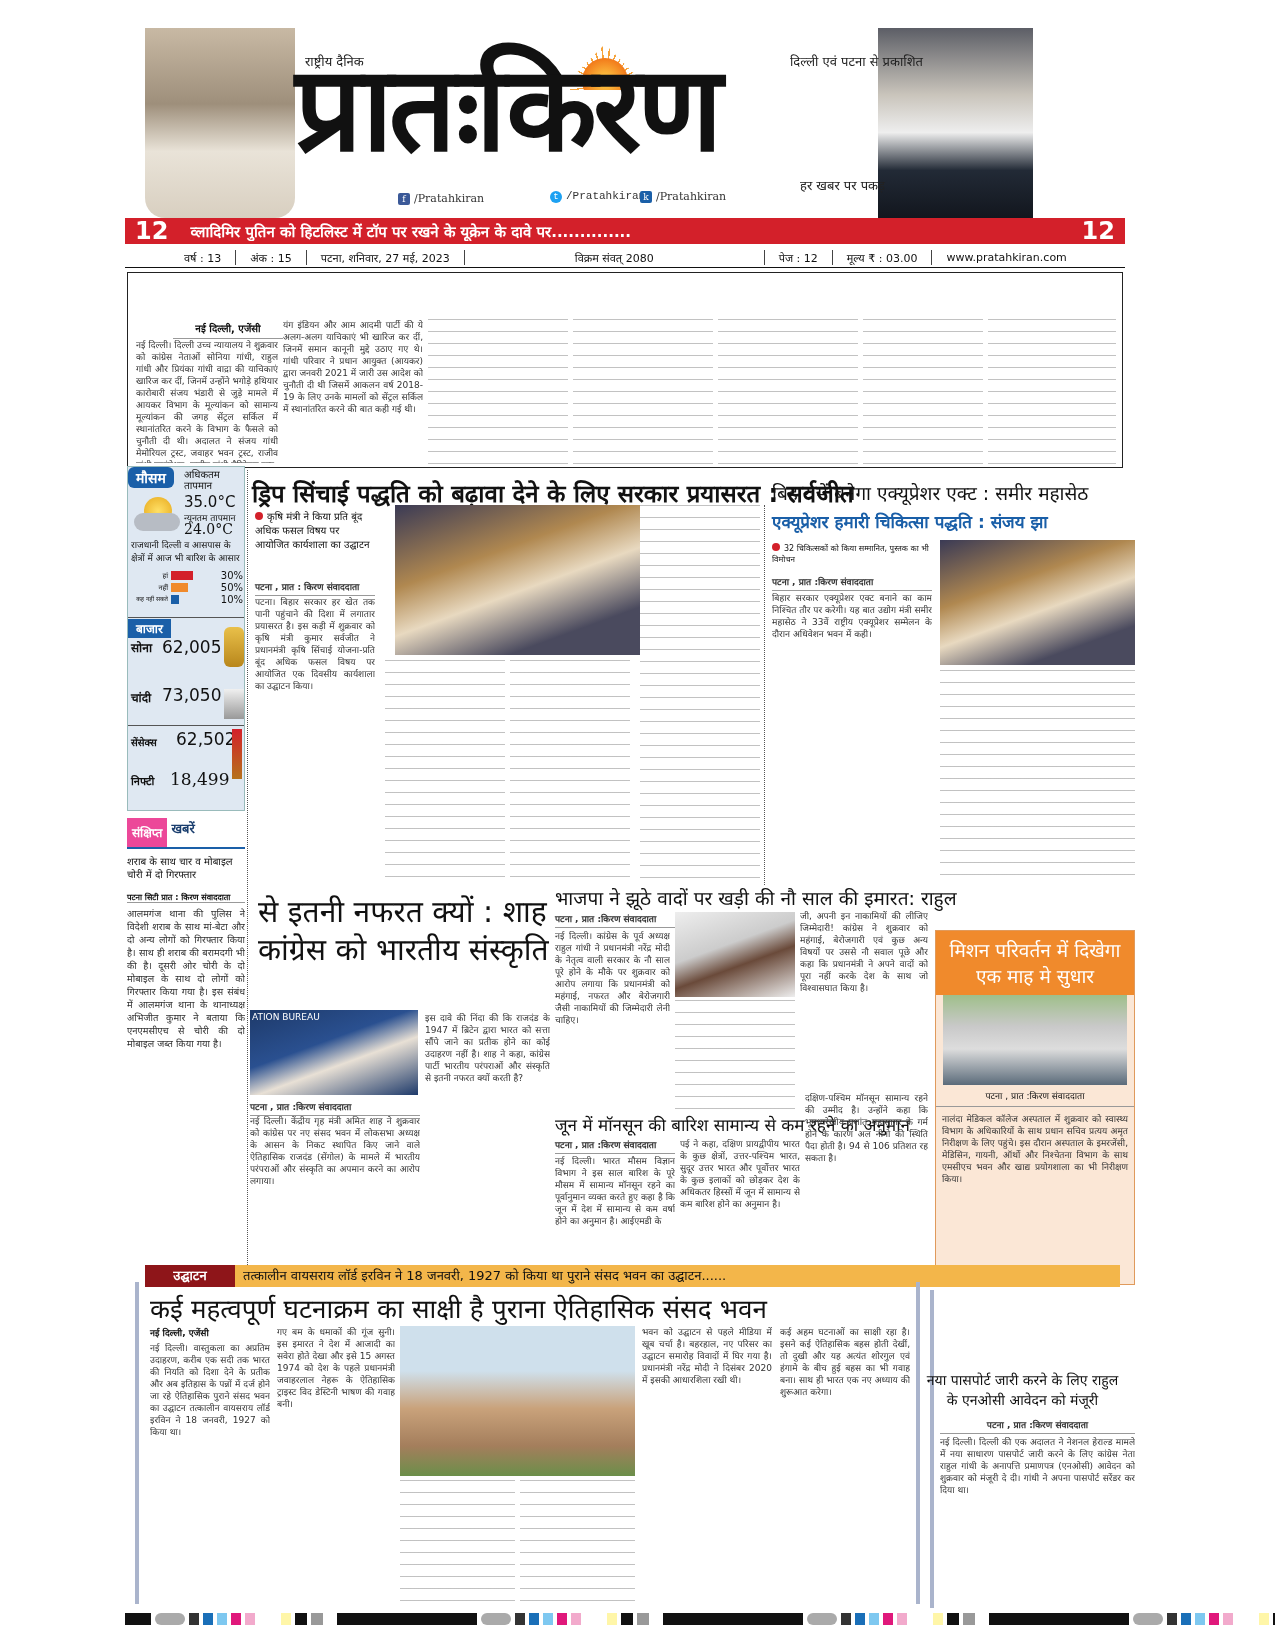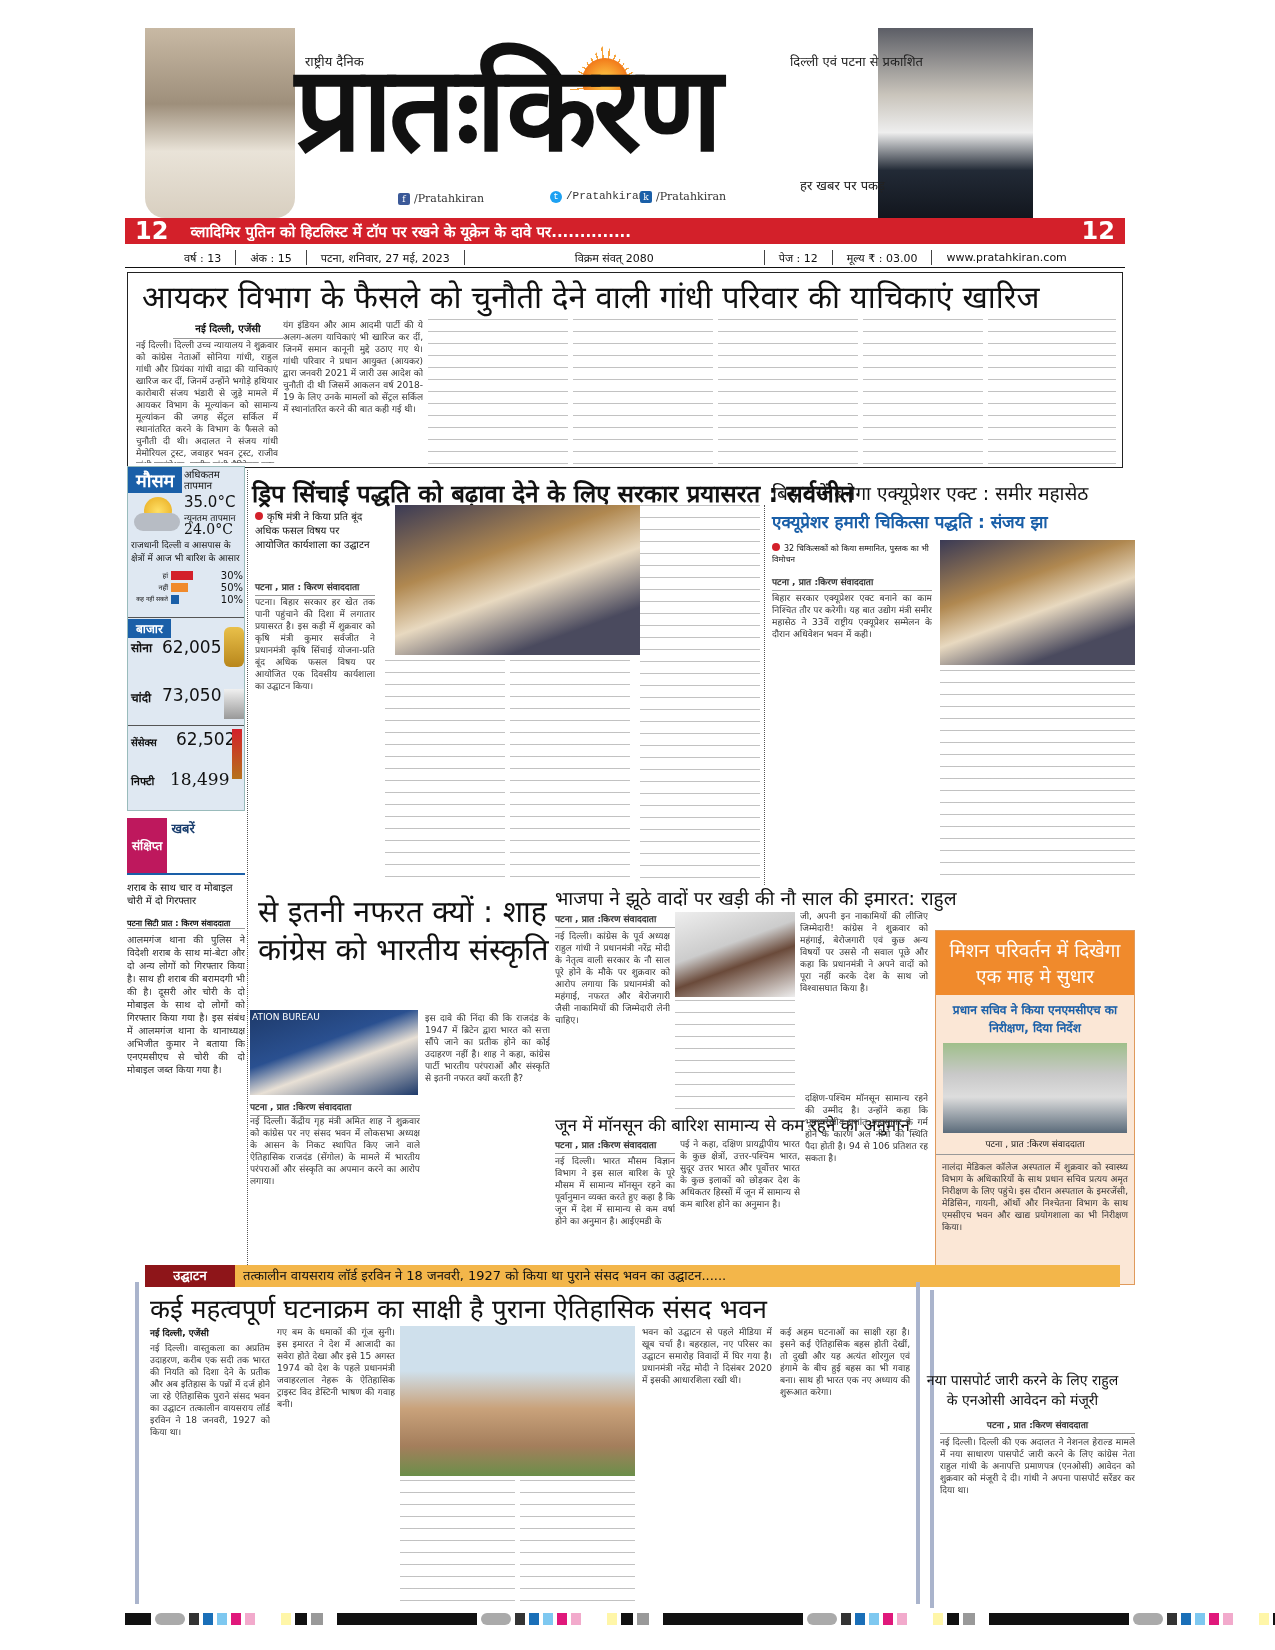--- a/index.html
+++ b/index.html
@@ -73,33 +73,32 @@
   <span style="margin-left:45px;">वर्ष : 13</span>
   <span>अंक : 15</span>
   <span>पटना, शनिवार, 27 मई, 2023</span>
   <span style="padding:0 110px;">विक्रम संवत् 2080</span>
   <span>पेज : 12</span>
   <span>मूल्य ₹ : 03.00</span>
   <span>www.pratahkiran.com</span>
 </div>
 
 <div class="abs lead-box">
-  <div class="lead-title">आयकर विभाग के फैसले को चुनौती देने वाली गांधी परिवार की याचिकाएं खारिज</div>
   <div class="abs" style="left:45px;top:48px;width:110px;font-size:10px;font-weight:bold;text-align:center;border-bottom:1px solid #999;padding-bottom:3px;">नई दिल्ली, एजेंसी</div>
   <div class="abs col-text" style="left:8px;top:66px;width:142px;height:124px;">नई दिल्ली। दिल्ली उच्च न्यायालय ने शुक्रवार को कांग्रेस नेताओं सोनिया गांधी, राहुल गांधी और प्रियंका गांधी वाद्रा की याचिकाएं खारिज कर दीं, जिनमें उन्होंने भगोड़े हथियार कारोबारी संजय भंडारी से जुड़े मामले में आयकर विभाग के मूल्यांकन को सामान्य मूल्यांकन की जगह सेंट्रल सर्किल में स्थानांतरित करने के विभाग के फैसले को चुनौती दी थी। अदालत ने संजय गांधी मेमोरियल ट्रस्ट, जवाहर भवन ट्रस्ट, राजीव गांधी फाउंडेशन, राजीव गांधी चैरिटेबल ट्रस्ट,</div>
   <div class="abs col-text" style="left:155px;top:46px;width:140px;height:145px;">यंग इंडियन और आम आदमी पार्टी की ये अलग-अलग याचिकाएं भी खारिज कर दीं, जिनमें समान कानूनी मुद्दे उठाए गए थे। गांधी परिवार ने प्रधान आयुक्त (आयकर) द्वारा जनवरी 2021 में जारी उस आदेश को चुनौती दी थी जिसमें आकलन वर्ष 2018-19 के लिए उनके मामलों को सेंट्रल सर्किल में स्थानांतरित करने की बात कही गई थी।</div>
   <div class="abs filler" style="left:300px;top:46px;width:140px;height:145px;"></div>
   <div class="abs filler" style="left:445px;top:46px;width:140px;height:145px;"></div>
   <div class="abs filler" style="left:590px;top:46px;width:140px;height:145px;"></div>
   <div class="abs filler" style="left:735px;top:46px;width:120px;height:145px;"></div>
   <div class="abs filler" style="left:860px;top:46px;width:128px;height:145px;"></div>
 </div>
 
 <div class="abs sidebar">
-  <div class="tag-blue" style="font-size:18px;">मौसम</div>
+  <div class="tag-blue" style="font-size:14px;border-radius:6px;">मौसम</div>
   <div class="abs" style="left:56px;top:2px;font-size:10px;width:60px;line-height:11px;">अधिकतम तापमान</div>
   <div class="abs" style="left:56px;top:26px;font-size:15px;">35.0°C</div>
   <div class="abs" style="left:56px;top:44px;font-size:9px;">न्यूनतम तापमान</div>
   <div class="abs" style="left:56px;top:54px;font-size:14px;font-family:'DejaVu Serif',serif;">24.0°C</div>
   <div class="abs" style="left:6px;top:30px;width:46px;height:36px;">
     <div style="position:absolute;left:10px;top:0;width:28px;height:28px;border-radius:50%;background:radial-gradient(circle,#ffe066,#e7a91c);"></div>
     <div style="position:absolute;left:0;top:16px;width:46px;height:18px;border-radius:10px;background:#b7bcc4;"></div>
   </div>
   <div class="abs" style="left:3px;top:72px;width:112px;font-size:9px;text-align:left;line-height:13px;">राजधानी दिल्ली व आसपास के क्षेत्रों में आज भी बारिश के आसार</div>
   <div class="abs" style="left:3px;top:102px;width:112px;">
@@ -130,21 +129,21 @@
   <div class="abs" style="left:0;top:258px;width:116px;border-top:1px solid #555;"></div>
   <div class="abs" style="left:3px;top:268px;font-size:10px;font-weight:bold;">सेंसेक्स</div>
   <div class="abs" style="left:48px;top:262px;font-size:17px;">62,502</div>
   <div class="abs" style="left:104px;top:262px;width:10px;height:50px;background:linear-gradient(#d3202a,#b5731d);"></div>
   <div class="abs" style="left:3px;top:306px;font-size:11px;font-weight:bold;">निफ्टी</div>
   <div class="abs" style="left:42px;top:302px;font-size:17px;font-family:'DejaVu Serif',serif;">18,499</div>
 </div>
 
 <div class="abs" style="left:127px;top:818px;width:118px;height:445px;">
   <div style="display:flex;border-bottom:2px solid #1a5fa8;">
-    <span style="background:#be185d;color:#fff;font-weight:bold;font-size:12px;padding:19px 5px;">संक्षिप्त</span>
+    <span style="background:#ec4899;color:#fff;font-weight:bold;font-size:12px;padding:6px 5px;">संक्षिप्त</span>
     <span style="font-weight:bold;font-size:13px;padding:1px 4px;color:#1a3e6e;">खबरें</span>
   </div>
   <div style="font-size:10px;margin-top:6px;line-height:13px;">शराब के साथ चार व मोबाइल चोरी में दो गिरफ्तार</div>
   <div style="font-size:8px;margin-top:10px;font-weight:bold;border-bottom:1px solid #999;">पटना सिटी प्रात : किरण संवाददाता</div>
   <div class="col-text" style="font-size:9.5px;line-height:13px;height:340px;margin-top:4px;">आलमगंज थाना की पुलिस ने विदेशी शराब के साथ मां-बेटा और दो अन्य लोगों को गिरफ्तार किया है। साथ ही शराब की बरामदगी भी की है। दूसरी ओर चोरी के दो मोबाइल के साथ दो लोगों को गिरफ्तार किया गया है। इस संबंध में आलमगंज थाना के थानाध्यक्ष अभिजीत कुमार ने बताया कि एनएमसीएच से चोरी की दो मोबाइल जब्त किया गया है।</div>
 </div>
 
 <div class="abs dotted-v" style="left:247px;top:470px;height:795px;"></div>
 
 <div class="abs headline" style="left:252px;top:476px;font-size:24px;">ड्रिप सिंचाई पद्धति को बढ़ावा देने के लिए सरकार प्रयासरत : सर्वजीत</div>
@@ -182,21 +181,20 @@
 <div class="abs col-text" style="left:800px;top:910px;width:128px;height:200px;">जी, अपनी इन नाकामियों की लीजिए जिम्मेदारी! कांग्रेस ने शुक्रवार को महंगाई, बेरोजगारी एवं कुछ अन्य विषयों पर उससे नौ सवाल पूछे और कहा कि प्रधानमंत्री ने अपने वादों को पूरा नहीं करके देश के साथ जो विश्वासघात किया है।</div>
 
 <div class="abs" style="left:555px;top:1113px;font-size:17px;white-space:nowrap;">जून में मॉनसून की बारिश सामान्य से कम रहने का अनुमान</div>
 <div class="abs byline" style="left:555px;top:1138px;width:120px;">पटना , प्रात :किरण संवाददाता</div>
 <div class="abs col-text" style="left:555px;top:1155px;width:120px;height:105px;">नई दिल्ली। भारत मौसम विज्ञान विभाग ने इस साल बारिश के पूरे मौसम में सामान्य मॉनसून रहने का पूर्वानुमान व्यक्त करते हुए कहा है कि जून में देश में सामान्य से कम वर्षा होने का अनुमान है। आईएमडी के</div>
 <div class="abs col-text" style="left:680px;top:1138px;width:120px;height:122px;">पई ने कहा, दक्षिण प्रायद्वीपीय भारत के कुछ क्षेत्रों, उत्तर-पश्चिम भारत, सुदूर उत्तर भारत और पूर्वोत्तर भारत के कुछ इलाकों को छोड़कर देश के अधिकतर हिस्सों में जून में सामान्य से कम बारिश होने का अनुमान है।</div>
 <div class="abs col-text" style="left:805px;top:1092px;width:123px;height:122px;">दक्षिण-पश्चिम मॉनसून सामान्य रहने की उम्मीद है। उन्होंने कहा कि भूमध्यरेखीय प्रशांत महासागर के गर्म होने के कारण अल नीनो की स्थिति पैदा होती है। 94 से 106 प्रतिशत रह सकता है।</div>
 
 <div class="abs orange-box">
   <div class="orange-head">मिशन परिवर्तन में दिखेगा एक माह मे सुधार</div>
-  <div style="color:#1a5fa8;font-weight:bold;font-size:12px;text-align:center;line-height:18px;padding:6px 4px;">प्रधान सचिव ने किया एनएमसीएच का निरीक्षण, दिया निर्देश</div>
   <div style="margin:0 7px;height:90px;background:linear-gradient(180deg,#9fbf8a 0%,#c9c9c9 35%,#ddd 60%,#5b6b7a 100%);"></div>
   <div style="font-size:9px;text-align:center;padding:4px;border-bottom:1px solid #999;">पटना , प्रात :किरण संवाददाता</div>
   <div class="col-text" style="padding:6px 6px;height:140px;">नालंदा मेडिकल कॉलेज अस्पताल में शुक्रवार को स्वास्थ्य विभाग के अधिकारियों के साथ प्रधान सचिव प्रत्यय अमृत निरीक्षण के लिए पहुंचे। इस दौरान अस्पताल के इमरजेंसी, मेडिसिन, गायनी, ऑर्थो और निश्चेतना विभाग के साथ एमसीएच भवन और खाद्य प्रयोगशाला का भी निरीक्षण किया।</div>
 </div>
 
 <div class="abs banner">
   <span class="k">उद्घाटन</span>
   <span class="t">तत्कालीन वायसराय लॉर्ड इरविन ने 18 जनवरी, 1927 को किया था पुराने संसद भवन का उद्घाटन......</span>
 </div>
 <div class="abs" style="left:135px;top:1282px;width:785px;height:322px;border-left:4px solid #aab4cc;border-right:4px solid #aab4cc;"></div>

